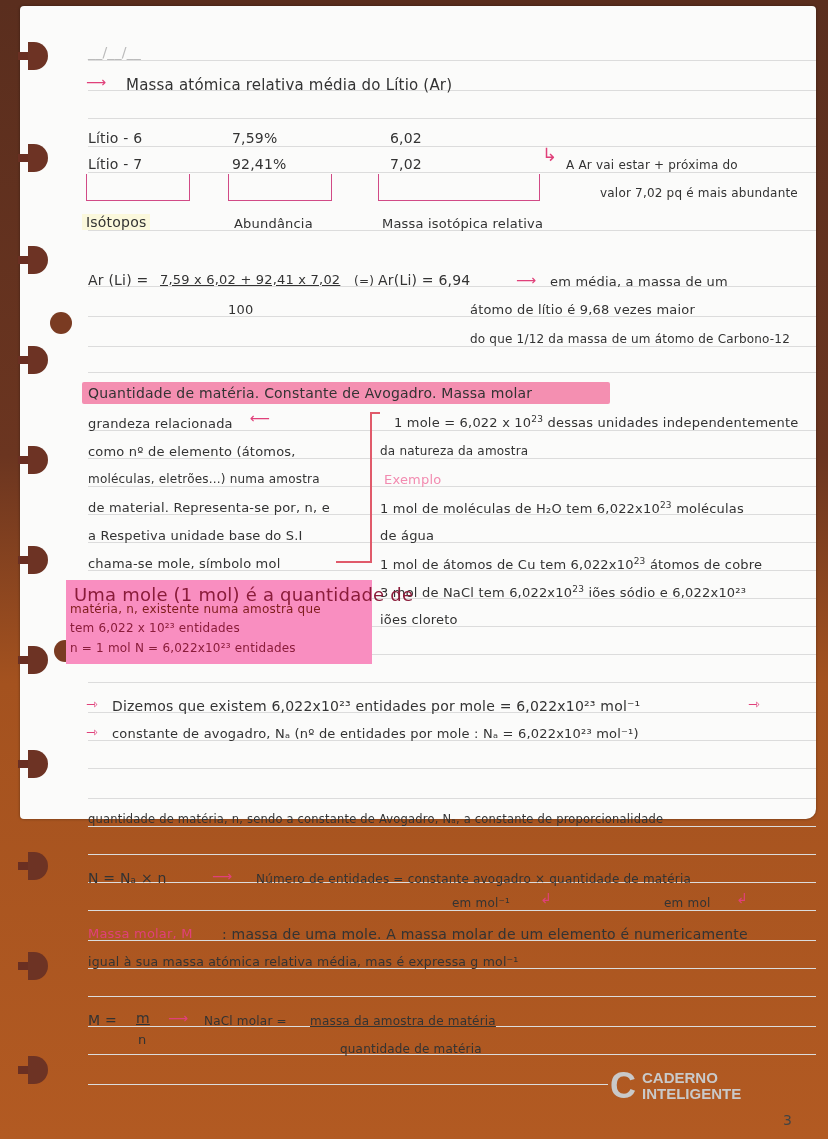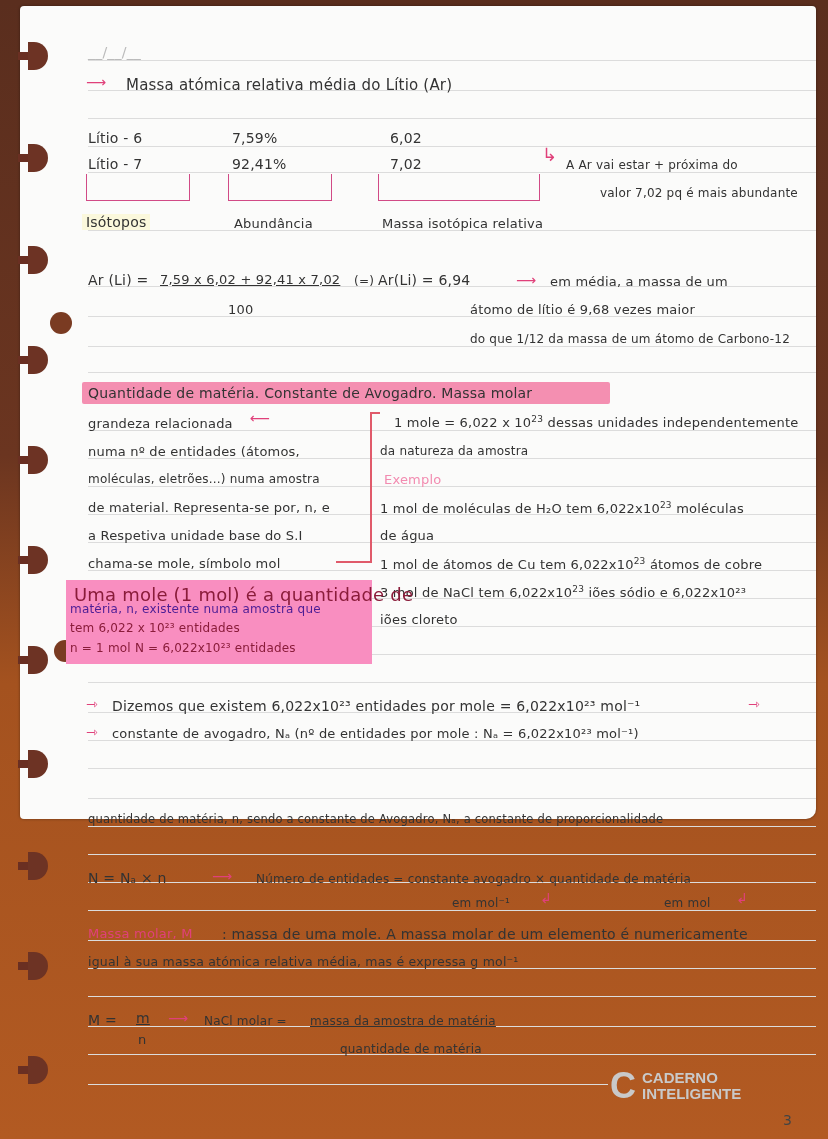--- a/index.html
+++ b/index.html
@@ -140,42 +140,42 @@
   <div class="hw" style="left:530px;top:268px;font-size:13px">em média, a massa de um</div>
   <div class="hw" style="left:208px;top:296px;font-size:13px">100</div>
   <div class="hw" style="left:450px;top:296px;font-size:13px">átomo de lítio é 9,68 vezes maior</div>
   <div class="hw" style="left:450px;top:326px;font-size:12px">do que 1/12 da massa de um átomo de Carbono-12</div>
 
   <div class="highlight" style="left:62px;top:376px;width:528px;height:22px"></div>
   <div class="hw" style="left:68px;top:379px;font-size:14px">Quantidade de matéria. Constante de Avogadro. Massa molar</div>
 
   <div class="hw" style="left:68px;top:410px;font-size:13px">grandeza relacionada</div>
   <div class="hw pink" style="left:230px;top:404px">⟵</div>
-  <div class="hw" style="left:68px;top:438px;font-size:13px">numa nº de entidades (átomos,</div>
+  <div class="hw" style="left:68px;top:438px;font-size:13px">como nº de elemento (átomos,</div>
   <div class="hw" style="left:68px;top:466px;font-size:12px">moléculas, eletrões...) numa amostra</div>
   <div class="hw" style="left:68px;top:494px;font-size:13px">de material. Representa-se por, n, e</div>
   <div class="hw" style="left:68px;top:522px;font-size:13px">a Respetiva unidade base do S.I</div>
   <div class="hw" style="left:68px;top:550px;font-size:13px">chama-se mole, símbolo mol</div>
 
   <div class="redline" style="left:350px;top:406px;width:1.5px;height:150px"></div>
   <div class="redline" style="left:350px;top:406px;width:10px;height:1.5px"></div>
   <div class="redline" style="left:316px;top:555px;width:36px;height:1.5px"></div>
 
   <div class="hw" style="left:374px;top:408px;font-size:13px"><span>1 mole = 6,022 x 10</span><span class="sup">23</span> <span>dessas unidades independentemente</span></div>
   <div class="hw" style="left:360px;top:438px;font-size:12px">da natureza da amostra</div>
   <div class="hw" style="left:364px;top:466px;font-size:13px;color:#f28bb0">Exemplo</div>
   <div class="hw" style="left:360px;top:494px;font-size:13px"><span>1 mol de moléculas de H₂O tem 6,022x10</span><span class="sup">23</span> <span>moléculas</span></div>
   <div class="hw" style="left:360px;top:522px;font-size:13px">de água</div>
   <div class="hw" style="left:360px;top:550px;font-size:13px"><span>1 mol de átomos de Cu tem 6,022x10</span><span class="sup">23</span> <span>átomos de cobre</span></div>
   <div class="hw" style="left:360px;top:578px;font-size:13px"><span>3 mol de NaCl tem 6,022x10</span><span class="sup">23</span> <span>iões sódio e 6,022x10²³</span></div>
   <div class="hw" style="left:360px;top:606px;font-size:13px">iões cloreto</div>
 
   <div class="pinkbox" style="left:46px;top:574px;width:306px;height:84px">
     <div class="hw" style="left:8px;top:4px;font-size:18px;color:#8a1c3a">Uma mole (1 mol) é a quantidade de</div>
-    <div class="hw" style="left:4px;top:22px;font-size:12px;color:#4c1d95">matéria, n, existente numa amostra que</div>
+    <div class="hw" style="left:4px;top:22px;font-size:12px;color:#7f1d1d">matéria, n, existente numa amostra que</div>
     <div class="hw" style="left:4px;top:41px;font-size:12px;color:#8a1c3a">tem 6,022 x 10²³ entidades</div>
     <div class="hw" style="left:4px;top:61px;font-size:12px;color:#8a1c3a">n = 1 mol      N = 6,022x10²³ entidades</div>
   </div>
 
   <div class="hw pink" style="left:66px;top:690px">⇾</div>
   <div class="hw" style="left:92px;top:692px;font-size:14px">Dizemos que existem 6,022x10²³ entidades por mole = 6,022x10²³ mol⁻¹</div>
   <div class="hw pink" style="left:728px;top:690px">⇾</div>
   <div class="hw pink" style="left:66px;top:718px">⇾</div>
   <div class="hw" style="left:92px;top:720px;font-size:13px">constante de avogadro, Nₐ (nº de entidades por mole : Nₐ = 6,022x10²³ mol⁻¹)</div>
 

